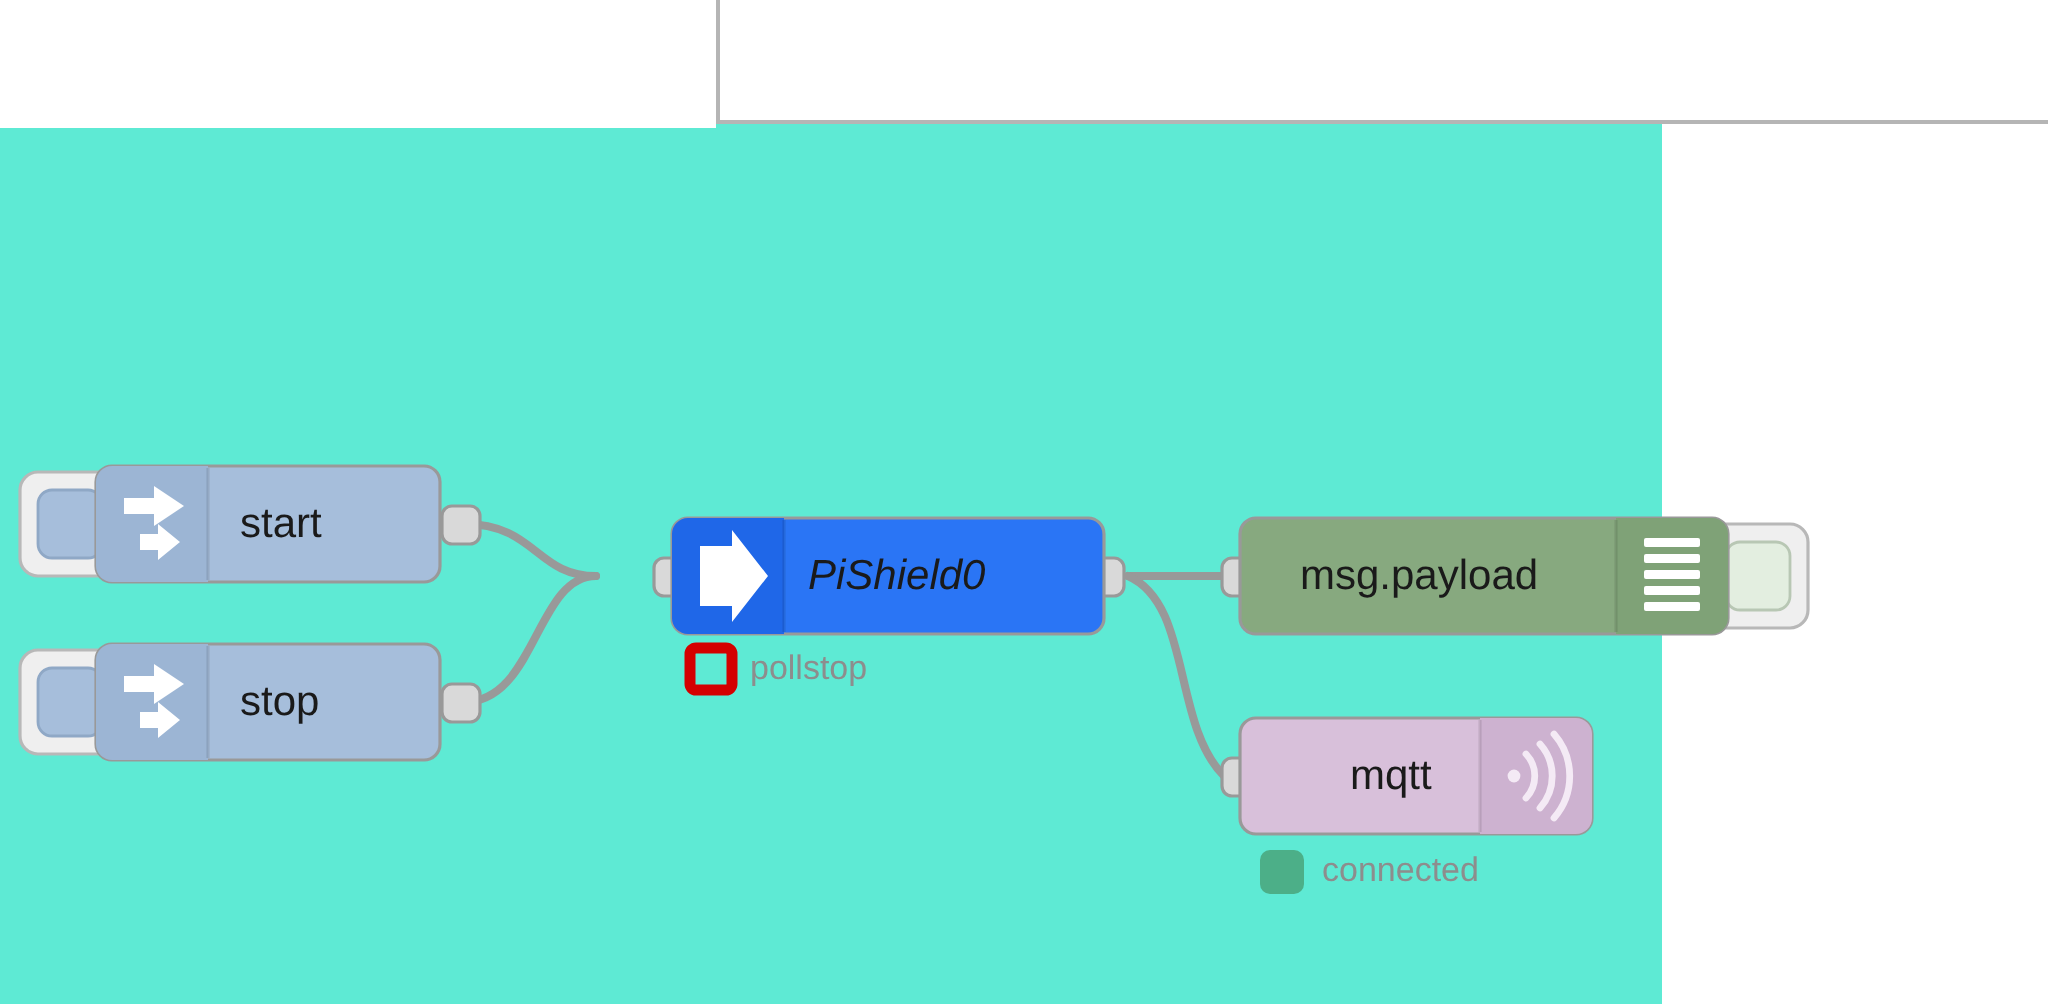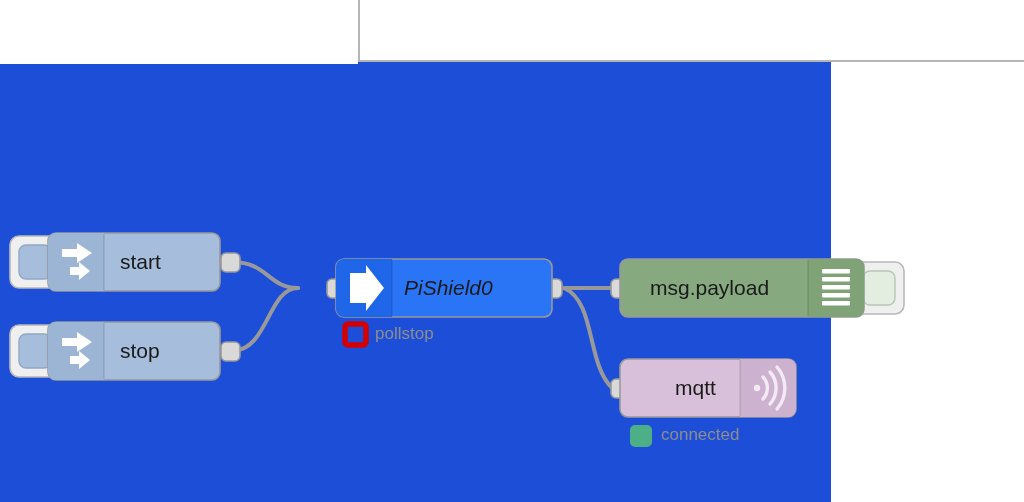--- a/index.html
+++ b/index.html
@@ -63,21 +63,21 @@
     z-index: 4;
   }
 
   
   #flow-canvas {
     position: absolute;
     left: 0;
     top: 62px;
     width: 831px;
     height: 440px;
-    background: #1d4ed8;
+    background: #5eead4;
   }
   svg.workspace {
     display: block;
     width: 1024px;
     height: 440px;
   }
 
   .node-body { stroke: #999999; stroke-width: 1.6px; }
   .node-icon-sep { stroke: rgba(0,0,0,0.10); stroke-width: 1.6px; }
   .port {

